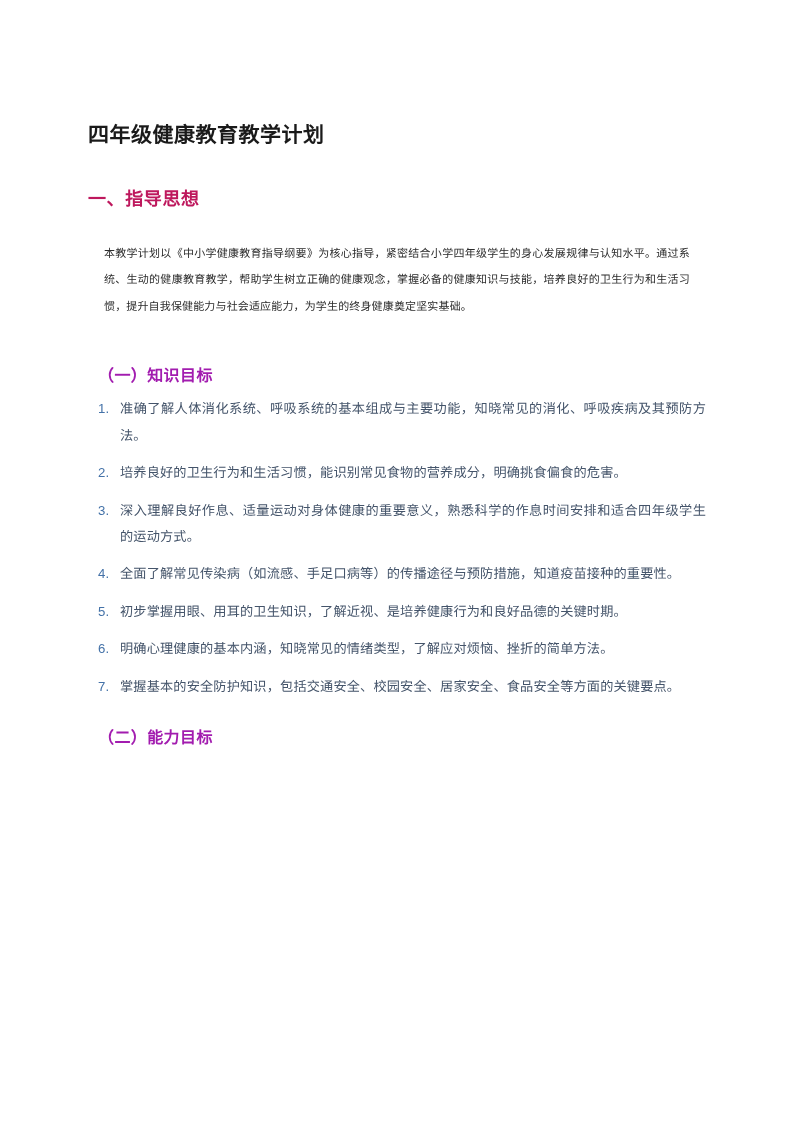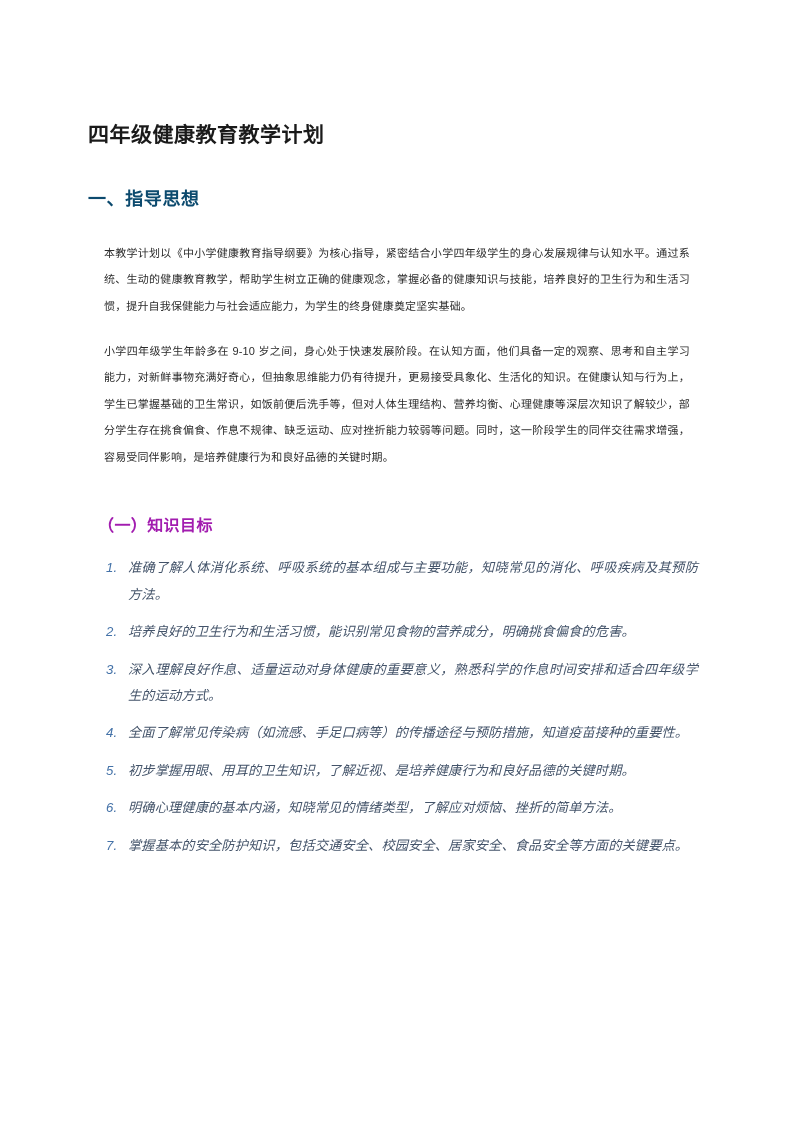--- a/index.html
+++ b/index.html
@@ -36,21 +36,21 @@
     color: #1a1a1a;
     letter-spacing: 0.5px;
     margin: 0;
     padding-top: 121px;
     line-height: 1.35;
   }
 
   .h2 {
     font-size: 18px;
     font-weight: bold;
-    color: #0c4a6e;
+    color: #be185d;
     letter-spacing: 0.6px;
     margin: 0;
     padding-top: 39px;
     padding-bottom: 12px;
     line-height: 1.3;
   }
 
   .h3 {
     font-size: 16px;
     font-weight: bold;
@@ -69,24 +69,23 @@
     line-height: 26.6px;
     margin: 16px;
     padding: 0 0 2px 0;
     text-align: justify;
     text-justify: inter-ideograph;
     letter-spacing: 0.15px;
   }
 
   ol.goal-list {
     list-style: none;
-    margin: 8px;
+    margin: 0;
     padding: 0 0 0 10px;
     counter-reset: goal;
-    font-style: italic;
   }
   ol.goal-list > li {
     position: relative;
     counter-increment: goal;
     font-size: 13.2px;
     color: #44546a;
     line-height: 26.4px;
     padding-left: 22px;
     margin-bottom: 11px;
     text-align: justify;
@@ -115,30 +114,30 @@
 <div class="page">
   <div class="content">
 
     <h1 class="doc-title">四年级健康教育教学计划</h1>
 
     <h2 class="h2">一、指导思想</h2>
 
     <p class="body-text">本教学计划以《中小学健康教育指导纲要》为核心指导，紧密结合小学四年级学生的身心发展规律与认知水平。通过系统、生动的健康教育教学，帮助学生树立正确的健康观念，掌握必备的健康知识与技能，培养良好的卫生行为和生活习惯，提升自我保健能力与社会适应能力，为学生的终身健康奠定坚实基础。</p>
 
 
-    <p class="body-text">小学四年级学生年龄多在 9-10 岁之间，身心处于快速发展阶段。在认知方面，他们具备一定的观察、思考和自主学习能力，对新鲜事物充满好奇心，但抽象思维能力仍有待提升，更易接受具象化、生活化的知识。在健康认知与行为上，学生已掌握基础的卫生常识，如饭前便后洗手等，但对人体生理结构、营养均衡、心理健康等深层次知识了解较少，部分学生存在挑食偏食、作息不规律、缺乏运动、应对挫折能力较弱等问题。同时，这一阶段学生的同伴交往需求增强，容易受同伴影响，是培养健康行为和良好品德的关键时期。</p>
 
 
     <h3 class="h3">（一）知识目标</h3>
 
     <ol class="goal-list">
       <li>准确了解人体消化系统、呼吸系统的基本组成与主要功能，知晓常见的消化、呼吸疾病及其预防方法。</li>
       <li>培养良好的卫生行为和生活习惯，能识别常见食物的营养成分，明确挑食偏食的危害。</li>
       <li>深入理解良好作息、适量运动对身体健康的重要意义，熟悉科学的作息时间安排和适合四年级学生的运动方式。</li>
       <li>全面了解常见传染病（如流感、手足口病等）的传播途径与预防措施，知道疫苗接种的重要性。</li>
       <li>初步掌握用眼、用耳的卫生知识，了解近视、是培养健康行为和良好品德的关键时期。</li>
       <li>明确心理健康的基本内涵，知晓常见的情绪类型，了解应对烦恼、挫折的简单方法。</li>
       <li>掌握基本的安全防护知识，包括交通安全、校园安全、居家安全、食品安全等方面的关键要点。</li>
     </ol>
 
+    <h3 class="h3">（二）能力目标</h3>
 
   </div>
 </div>
 
 </body></html>

